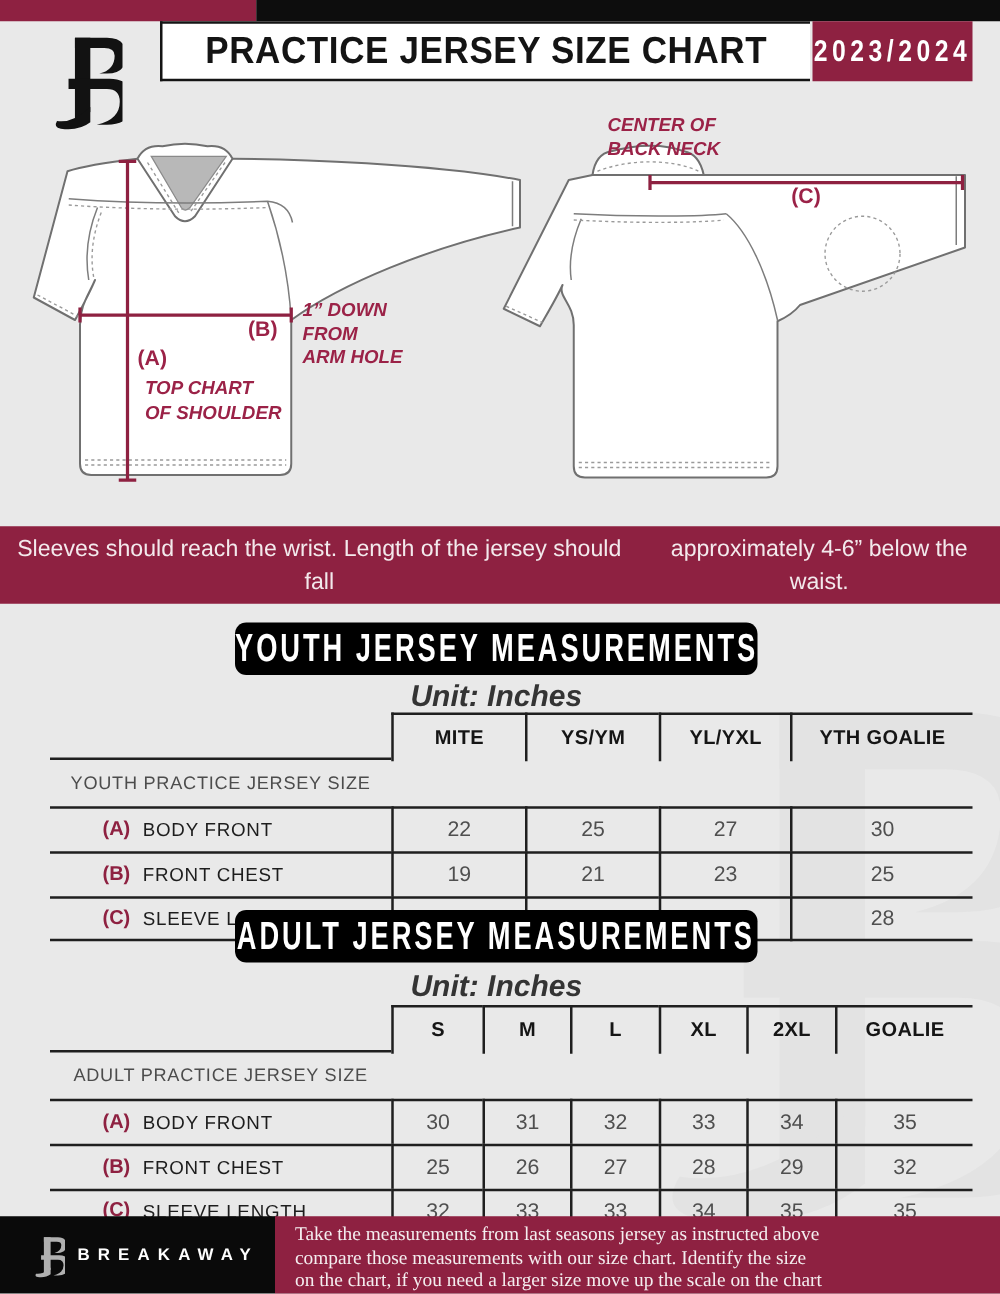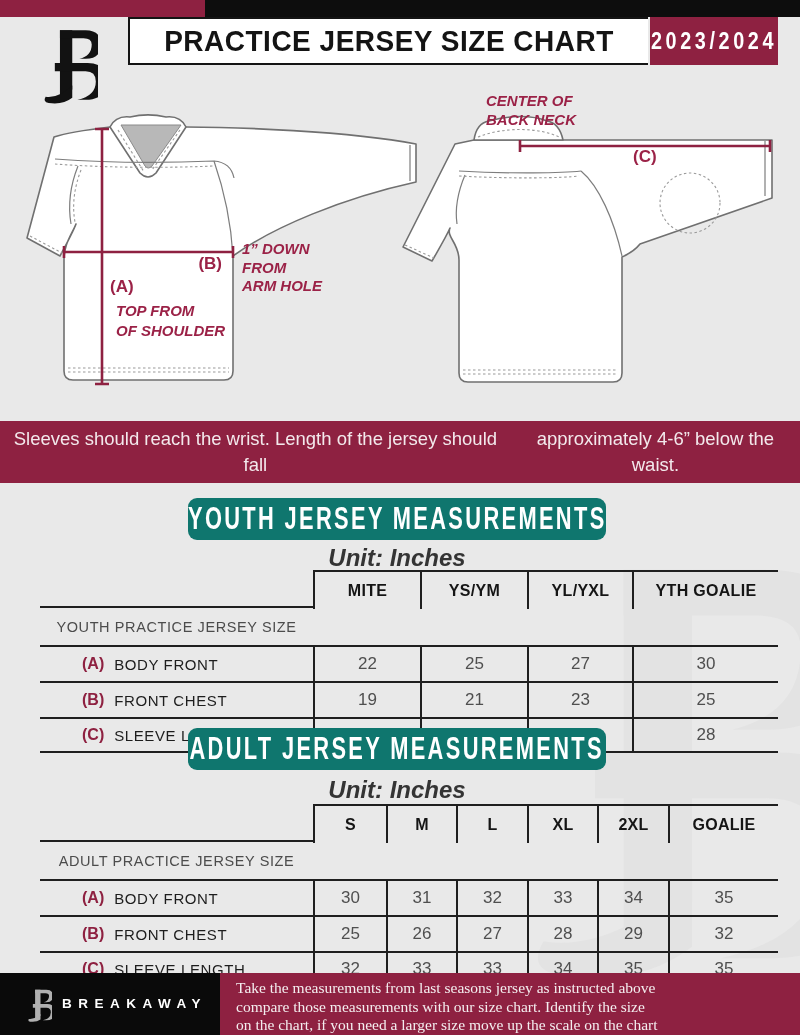--- a/index.html
+++ b/index.html
@@ -41,21 +41,21 @@
   .ann{font-style:italic;font-weight:600;font-size:15px;color:var(--annotation);
        line-height:18.5px;white-space:nowrap;}
   
   #note-banner{
     left:0;top:421px;width:800px;height:62px;background:var(--maroon);
     display:flex;flex-direction:row;align-items:center;justify-content:center;
     color:#f3e9ec;font-size:18.5px;line-height:26px;text-align:center;
   }
   
   .section-banner{
-    left:188px;width:418px;height:42px;background:#0f766e;border-radius:9px;
+    left:188px;width:418px;height:42px;background:#000000;border-radius:9px;
     display:flex;align-items:center;justify-content:center;z-index:2;
   }
   .section-banner .t{
     color:#fff;font-size:28px;font-weight:700;letter-spacing:3px;white-space:nowrap;
     transform:scale(.78,1.12);
   }
   .unit{
     left:188px;width:418px;text-align:center;font-style:italic;font-weight:600;
     font-size:24px;color:#343434;z-index:2;
   }
@@ -174,21 +174,21 @@
   </svg>
 
   <div class="abs key z1" style="left:170px;top:254px;width:52px;text-align:right;">(B)</div>
   <div class="abs ann z1" style="left:242px;top:240px;">
     <div>1” DOWN</div>
     <div>FROM</div>
     <div>ARM HOLE</div>
   </div>
   <div class="abs key z1" style="left:110px;top:277px;">(A)</div>
   <div class="abs ann z1" style="left:116px;top:301px;line-height:20px;">
-    <div>TOP FROM</div>
+    <div>TOP CHART</div>
     <div>OF SHOULDER</div>
   </div>
   <div class="abs ann z1" style="left:486px;top:92px;">
     <div>CENTER OF</div>
     <div>BACK NECK</div>
   </div>
   <div class="abs key z1" style="left:633px;top:147px;">(C)</div>
 
   <div id="note-banner" class="abs z1">
     <div>Sleeves should reach the wrist. Length of the jersey should fall</div>

